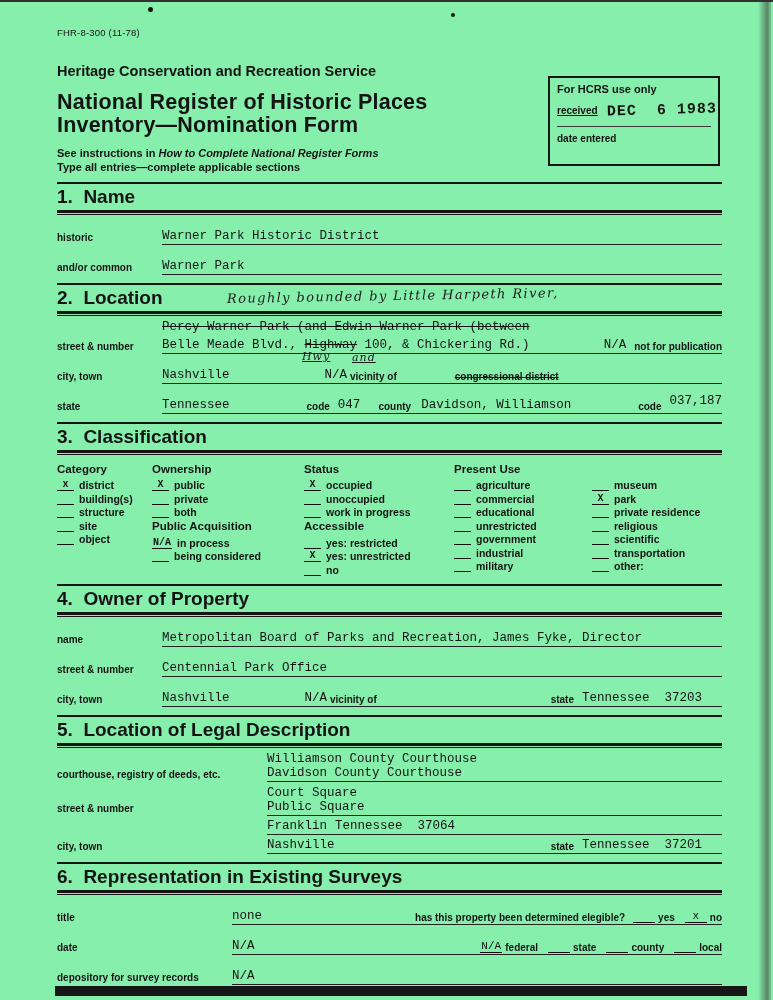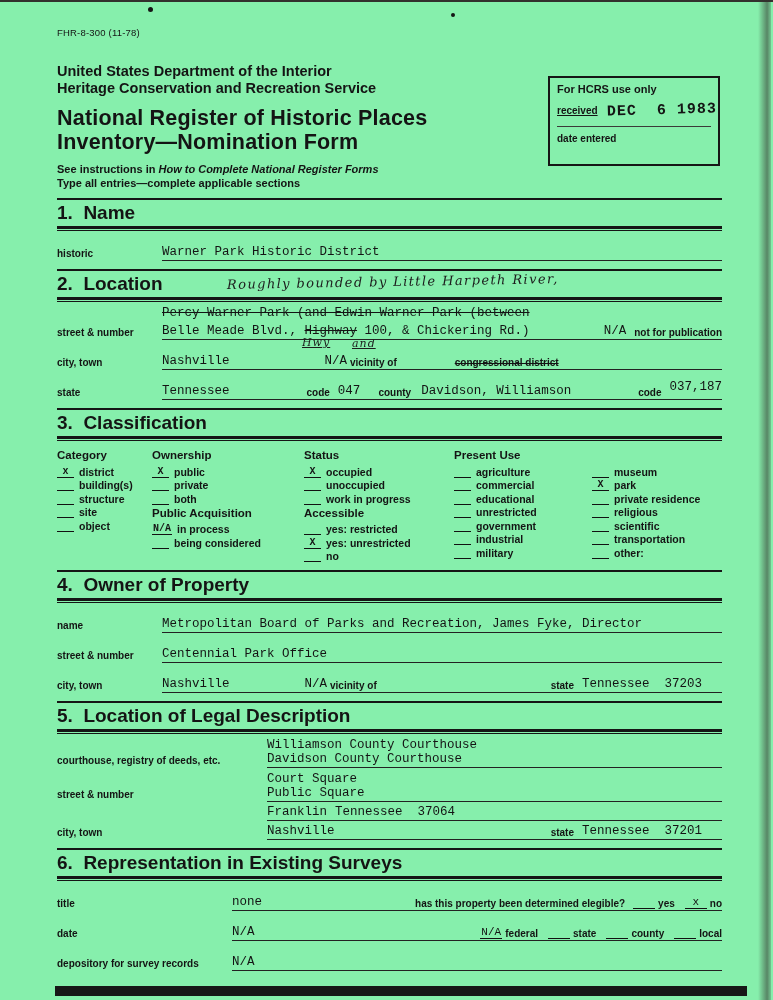--- a/index.html
+++ b/index.html
@@ -86,21 +86,20 @@
 <div class="page">
   <div class="top-edge"></div>
   <div class="dot dot1"></div>
   <div class="dot dot2"></div>
 
   <div class="content">
 
     <div class="form-number">FHR-8-300  (11-78)</div>
 
     <div class="dept-wrap">
-      <div class="dept">United States Department of the Interior</div>
       <div class="dept">Heritage Conservation and Recreation Service</div>
     </div>
 
     <div class="title-wrap">
       <h1 class="title">National Register of Historic Places</h1>
       <h1 class="title">Inventory—Nomination Form</h1>
     </div>
 
     <div class="instr-wrap">
       <div class="instr"><span>See instructions in </span><span class="it">How to Complete National Register Forms</span></div>
@@ -118,20 +117,26 @@
 
     <div class="sec">
       <div class="sec-top">
           <h2 class="sec-title">1.  Name</h2>
         </div>
       <div class="sec-dbl"></div>
       <div class="frow">
         <span class="flabel w105">historic</span>
         <div class="fline">
             <span class="mono">Warner Park Historic District</span>
+          </div>
+      </div>
+      <div class="frow">
+        <span class="flabel w105">and/or common</span>
+        <div class="fline">
+            <span class="mono">Warner Park</span>
           </div>
       </div>
     </div>
 
     <div class="sec">
       <div class="sec-top">
         <h2 class="sec-title">2.  Location</h2>
         <div class="hand hand-note">Roughly bounded by Little Harpeth River,</div>
       </div>
       <div class="sec-dbl"></div>

